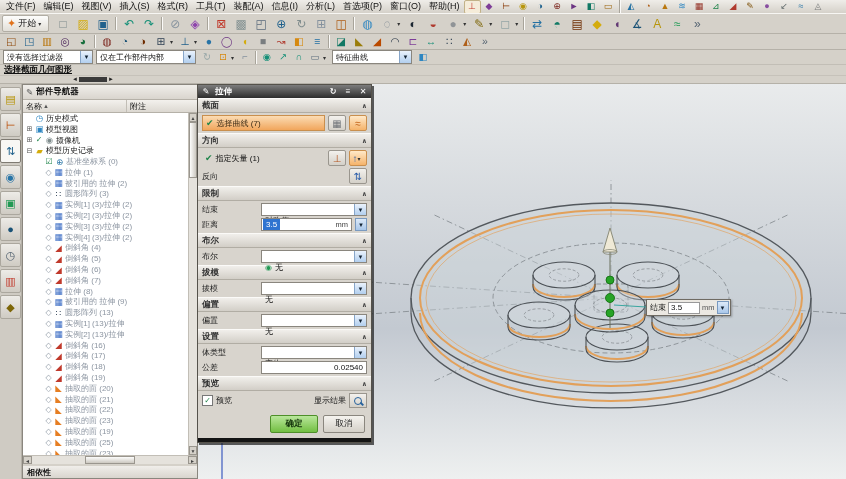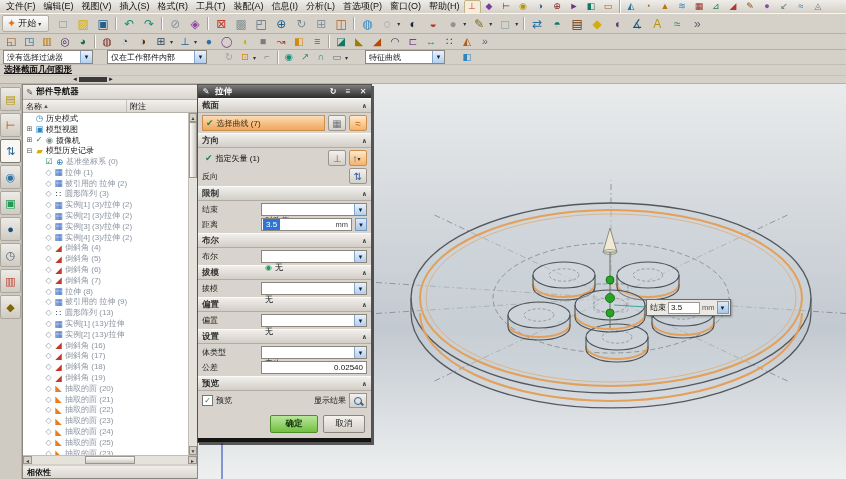--- a/index.html
+++ b/index.html
@@ -18,21 +18,21 @@
   .menubar .tbtn{width:15px;height:12px;font-size:9px;}
   .tb2{height:21px;display:flex;align-items:center;padding:0 2px;background:#d5d1c9;
        border-top:1px solid #f7f6f3;border-bottom:1px solid #b5b1a8;box-sizing:border-box;}
   .startbtn{display:flex;align-items:center;gap:2px;font-size:9px;padding:1px 4px;margin-right:4px;
             border:1px solid #b1ada4;border-radius:2px;background:linear-gradient(#fdfdfc,#e2dfd8);flex:none;}
   .startbtn .sg{color:#e0731d;font-size:11px;}
   .tb2 .tbtn{width:18px;height:17px;font-size:12px;}
   .tb3{height:16px;display:flex;align-items:center;padding:0 2px;background:#d5d1c9;
        border-bottom:1px solid #b5b1a8;box-sizing:border-box;}
   .tb3 .tbtn{width:16px;height:14px;font-size:10.5px;}
-  .selbar{height:15px;display:flex;align-items:center;gap:14px;padding:0 3px;background:#d5d1c9;
+  .selbar{height:15px;display:flex;align-items:center;gap:3px;padding:0 3px;background:#d5d1c9;
           border-bottom:1px solid #c2beb6;font-size:8px;box-sizing:border-box;}
   .combo{display:flex;align-items:stretch;height:12px;background:#fff;border:1px solid #8a867e;flex:none;}
   .combo .cv{padding:0 3px;display:flex;align-items:center;overflow:hidden;white-space:nowrap;flex:1;}
   .cb{width:11px;background:linear-gradient(#eaf2fc,#b2cfef);border-left:1px solid #87a5c8;
       display:flex;align-items:center;justify-content:center;font-size:6px;color:#123;flex:none;}
   .selbar .tbtn{width:14px;height:13px;font-size:9.5px;}
   .prompt{height:11px;font-size:8.5px;font-weight:bold;display:flex;align-items:center;padding:0 4px;
           background:#d5d1c9;border-bottom:1px solid #c6c2ba;box-sizing:border-box;text-decoration:underline;}
   .dockstrip{height:8px;background:#d5d1c9;position:relative;border-bottom:1px solid #b5b1a8;box-sizing:border-box;}
   .dock{position:absolute;left:72px;top:0px;display:flex;align-items:center;gap:1px;font-size:6px;color:#222;}
@@ -498,21 +498,21 @@
             <div class="trow dim" style="padding-left: 12px;">
               <span class="texp"></span>
               <span class="tdia">◇</span>
               <span class="tico" style="color: rgb(230, 126, 34);">◣</span>
               <span class="tlabel">抽取的面 (23)</span>
             </div>
             <div class="trow dim" style="padding-left: 12px;">
               <span class="texp"></span>
               <span class="tdia">◇</span>
               <span class="tico" style="color: rgb(230, 126, 34);">◣</span>
-              <span class="tlabel">抽取的面 (24)</span>
+              <span class="tlabel">抽取的面 (19)</span>
             </div>
             <div class="trow dim" style="padding-left: 12px;">
               <span class="texp"></span>
               <span class="tdia">◇</span>
               <span class="tico" style="color: rgb(230, 126, 34);">◣</span>
               <span class="tlabel">抽取的面 (25)</span>
             </div>
             <div class="trow dim" style="padding-left: 12px;">
               <span class="texp"></span>
               <span class="tdia">◇</span>

